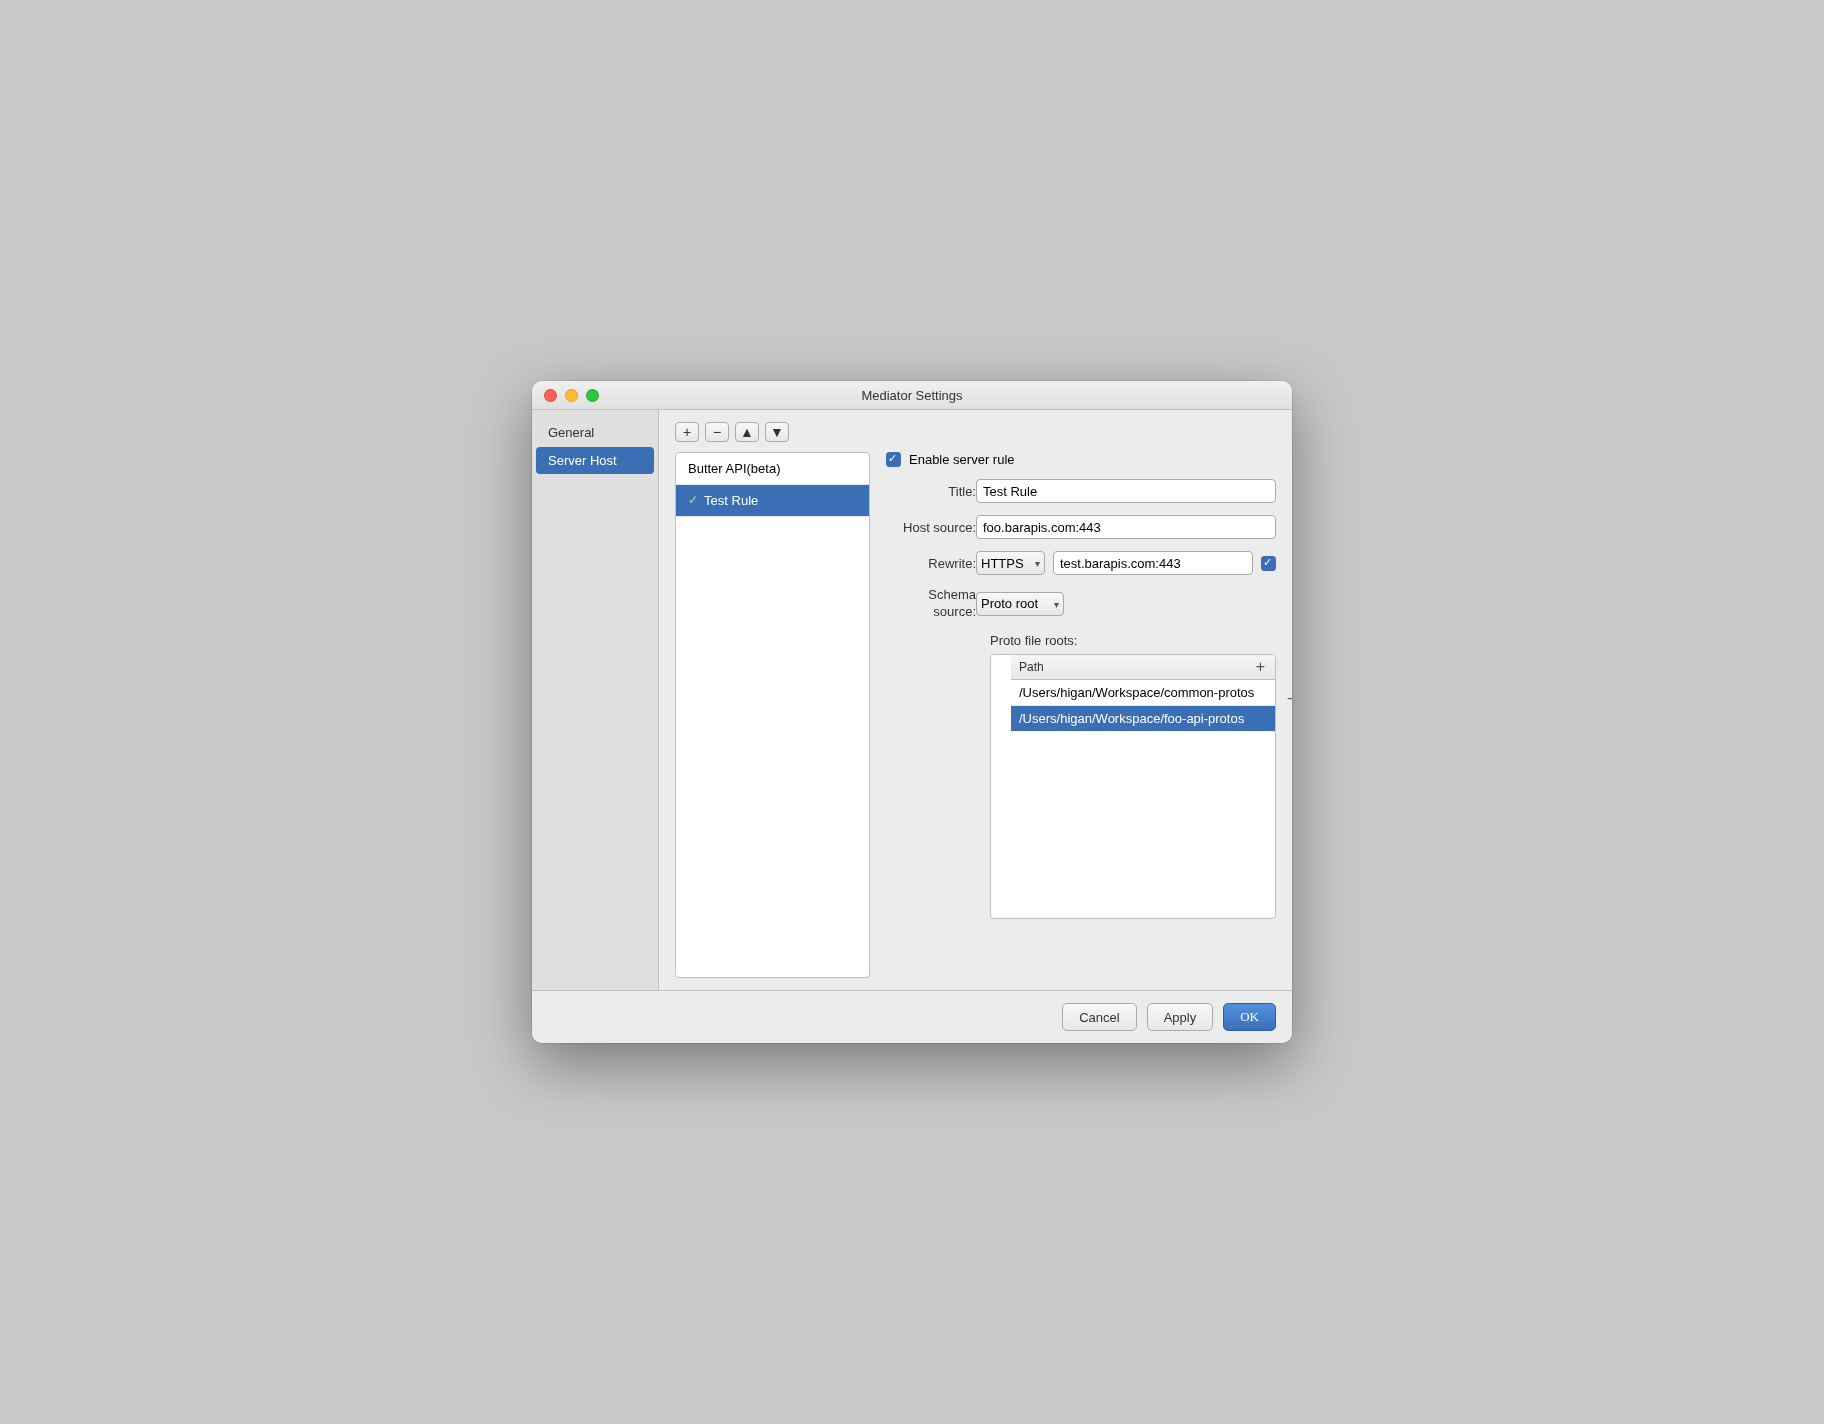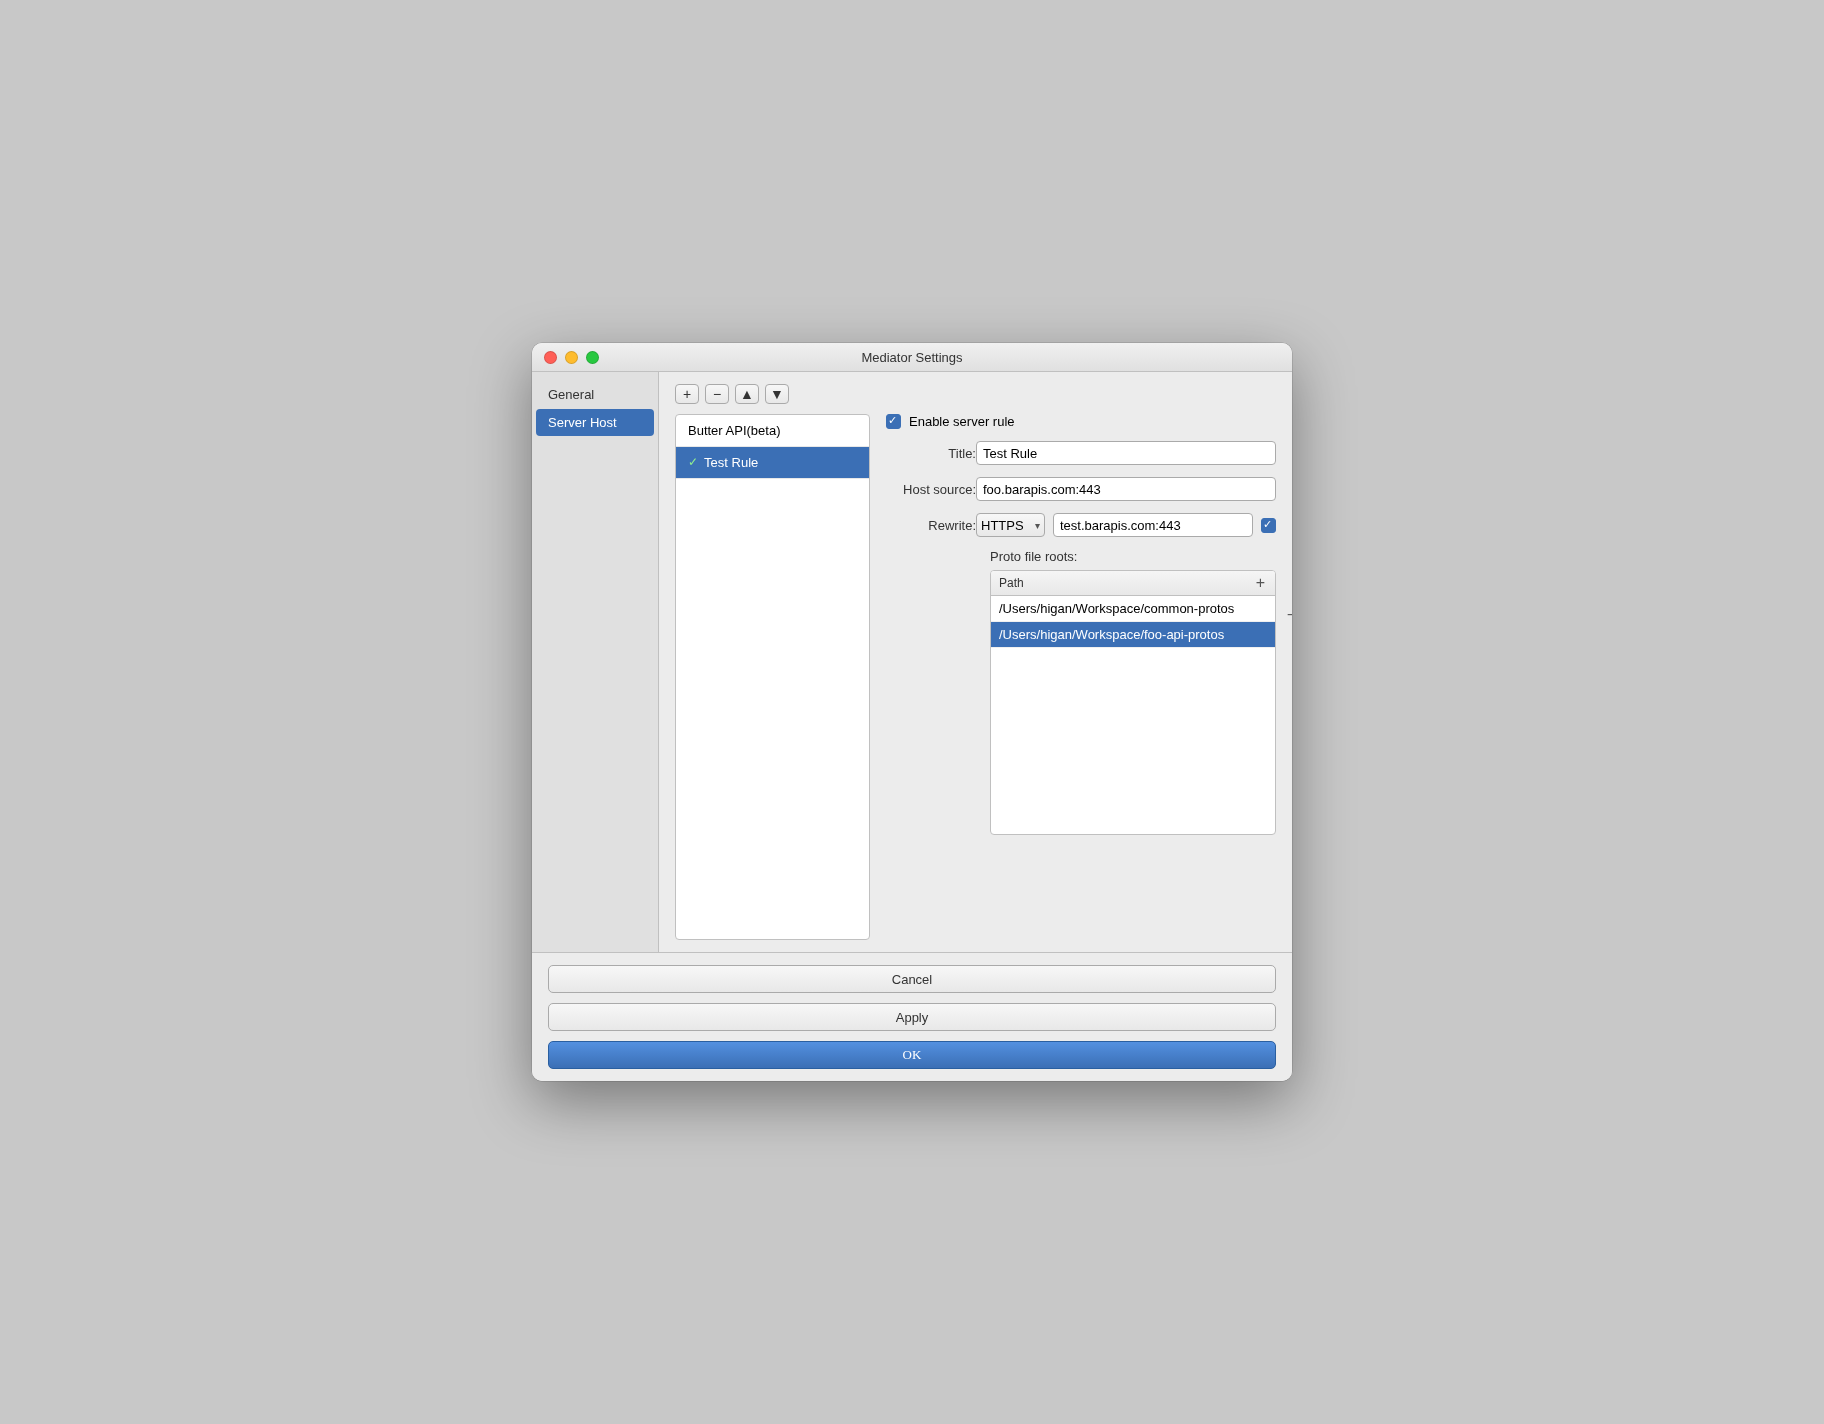--- a/index.html
+++ b/index.html
@@ -327,21 +327,20 @@
       top: 36px;
     }
 
     .footer {
       background: #ececec;
       border-top: 1px solid #c0c0c0;
       padding: 12px 16px;
       display: flex;
       justify-content: flex-end;
       gap: 10px;
-      flex-direction: column;
     }
 
     .btn {
       height: 28px;
       padding: 0 16px;
       border-radius: 5px;
       font-size: 13px;
       cursor: pointer;
       border: 1px solid #aaa;
     }
@@ -424,25 +423,34 @@
                 <select class="select-input">
                   <option>HTTP</option>
                   <option selected="">HTTPS</option>
                 </select>
               </div>
               <input type="text" class="form-input" style="width: 200px;" value="test.barapis.com:443">
               <input type="checkbox" class="checkbox" checked="" style="">
             </div>
           </div>
 
+          <div class="form-row">
+            <span class="form-label" style="white-space:pre-line; line-height:1.3;">Schema
+source:</span>
+            <div class="select-wrapper">
+              <select class="select-input" style="padding-right:24px;">
+                <option selected="">Proto root</option>
+              </select>
+            </div>
+          </div>
 
           <div class="proto-file-section">
             <div class="proto-label">Proto file roots:</div>
             <div style="position:relative; margin-left:104px;">
-              <div class="proto-table" style="margin-left:0;">
+              <div class="proto-table" style="margin-left:0;padding-left:20px;">
                 <div class="proto-table-header">
                   <span>Path</span>
                   <button class="proto-table-add-btn">+</button>
                 </div>
                 <div class="proto-table-body">
                   <div class="proto-row">
                     <span>/Users/higan/Workspace/common-protos</span>
                   </div>
                   <div class="proto-row selected">
                     <span>/Users/higan/Workspace/foo-api-protos</span>

